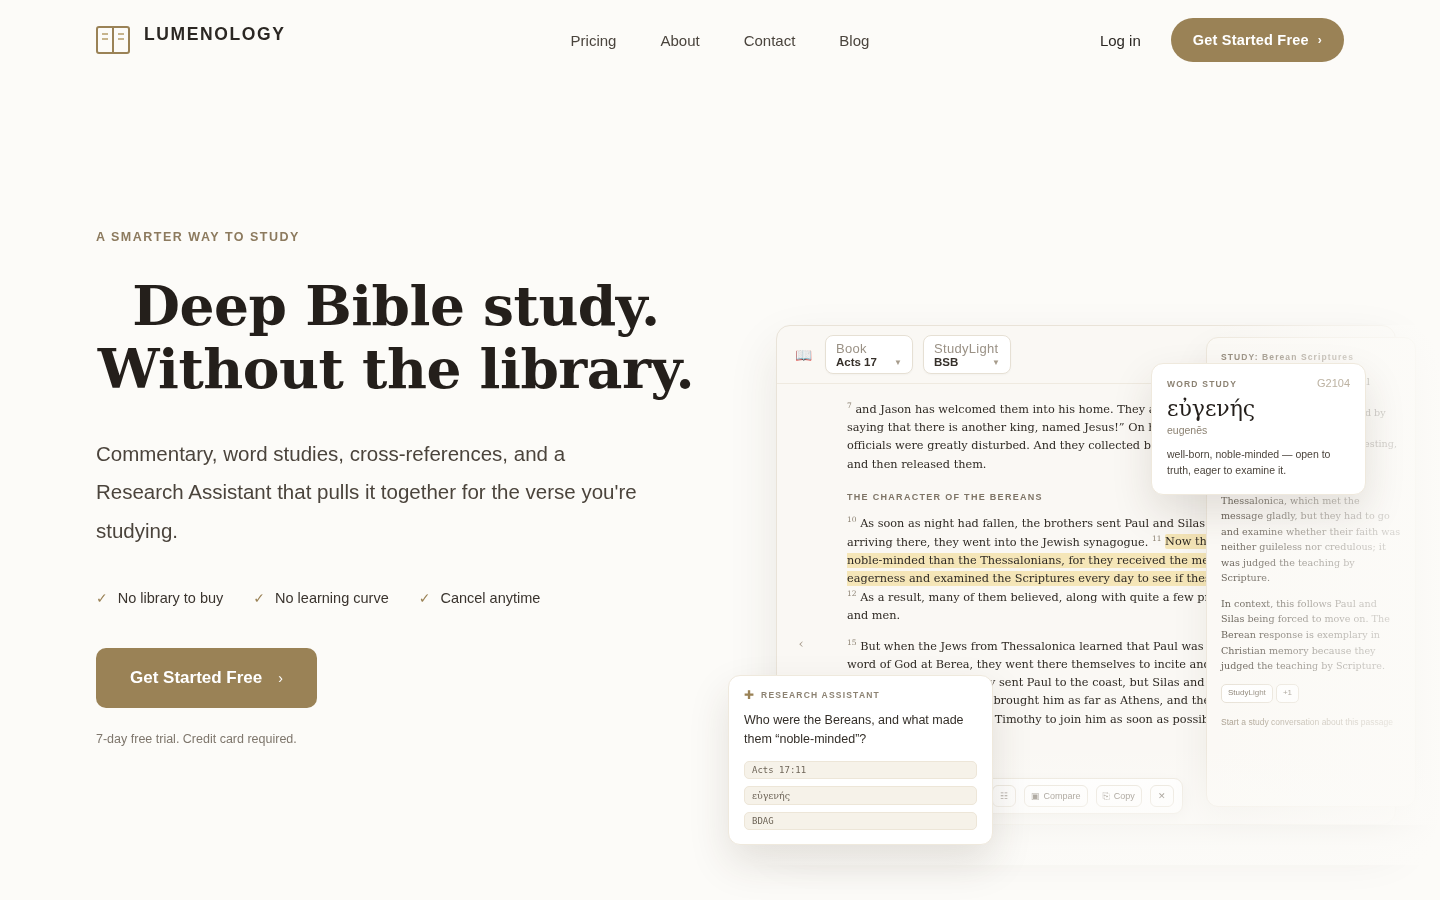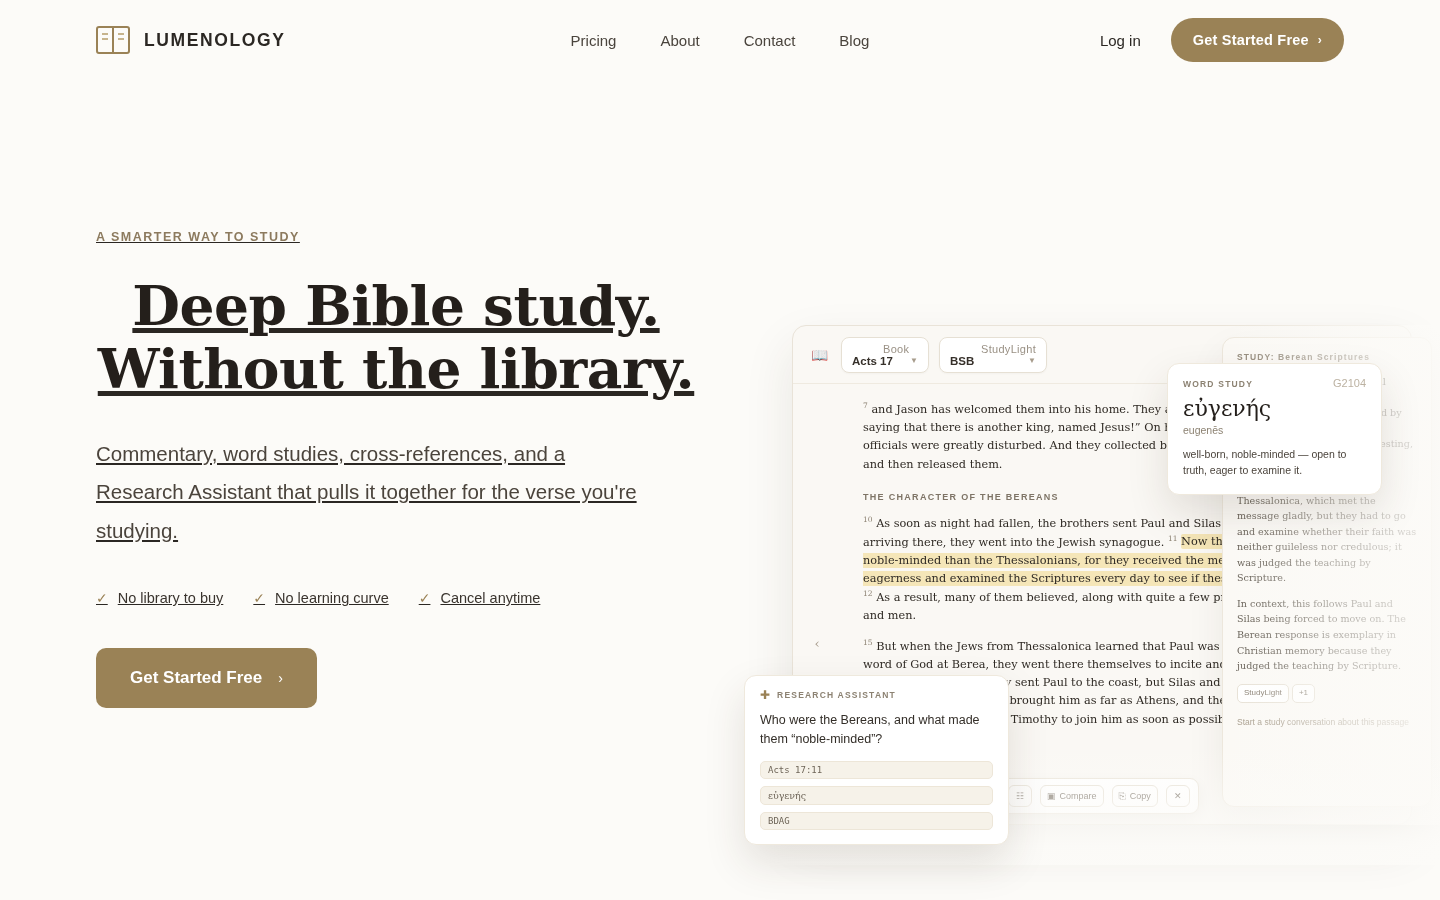--- a/index.html
+++ b/index.html
@@ -14,21 +14,20 @@
   
   .header {
     height: 80px;
     display: flex;
     align-items: center;
     padding: 0 96px;
     position: relative;
   }
   .brand {
     display: flex;
-    align-items: center;
     gap: 14px;
   }
   .brand-mark {
     width: 34px; height: 32px;
     position: relative;
     flex: 0 0 auto;
   }
   .brand-name {
     font-size: 17.5px;
     letter-spacing: 1.6px;
@@ -75,22 +74,21 @@
     gap: 9px;
     cursor: pointer;
     font-family: "Liberation Sans", sans-serif;
   }
   .cta-top .chev { font-size: 12px; opacity: .95; }
 
   
   .hero {
     display: flex;
     padding: 150px 120px 0 96px;
-    gap: 56px;
-    text-decoration: underline;
+    gap: 40px;
   }
   .hero-left { width: 600px; flex: 0 0 600px; }
   .eyebrow {
     font-size: 12.5px;
     letter-spacing: 1.5px;
     font-weight: 700;
     color: #8C7A5E;
     margin-bottom: 30px;
   }
   .headline {
@@ -181,21 +179,21 @@
     font-size: 14px; color: #7E7466;
   }
   .pill {
     background: #fff;
     border: 1px solid #E6E0D4;
     border-radius: 8px;
     padding: 5px 10px;
     min-width: 88px;
     box-shadow: 0 1px 2px rgba(0,0,0,.03);
   }
-  .pill .lbl { font-size: 11px; color: #9A9185; letter-spacing:.3px;margin-left:31px; }
+  .pill .lbl { font-size: 13px; color: #9A9185; letter-spacing:.3px; }
   .pill .val {
     font-size: 11.5px; color: #36302A; font-weight: 700;
     display: flex; align-items: center; justify-content: space-between;
   }
   .pill .val .dn { font-size: 8px; color: #A79C8C; }
   .tb-right { margin-left: auto; display: flex; align-items: center; gap: 8px; }
   .mini-btn {
     border: 1px solid #E6E0D4;
     background: #fff;
     border-radius: 6px;
@@ -413,20 +411,21 @@
         <span class="check-mark">✓</span>
         <span>Cancel anytime</span>
       </div>
     </div>
 
     <button class="cta-main">
       <span>Get Started Free</span>
       <span class="chev">›</span>
     </button>
 
+    <div class="finePrint">7-day free trial. Credit card required.</div>
   </div>
 
   <div class="hero-right">
 
     <div class="app-window">
 
       <div class="app-toolbar">
         <span class="tb-icon">📖</span>
         <div class="pill">
           <div class="lbl">Book</div>

